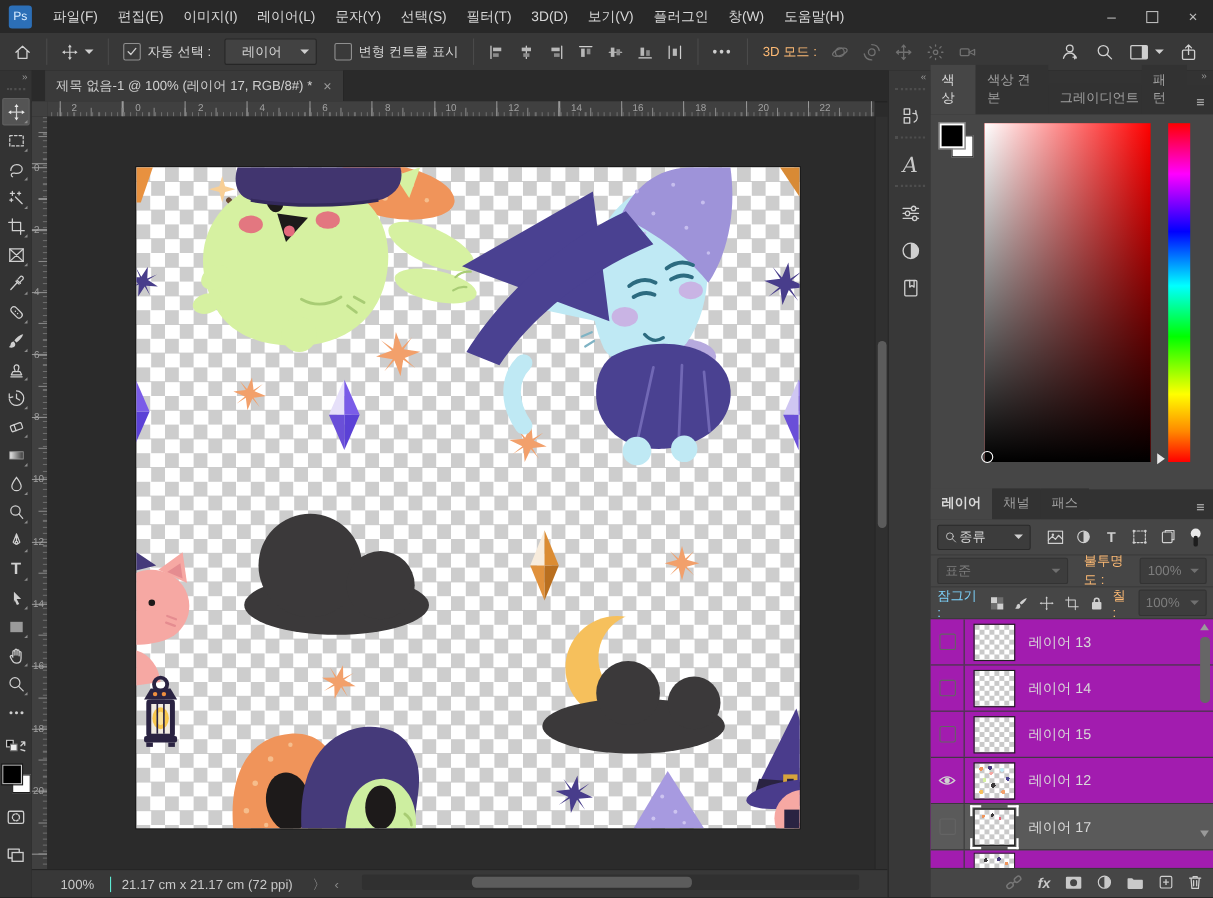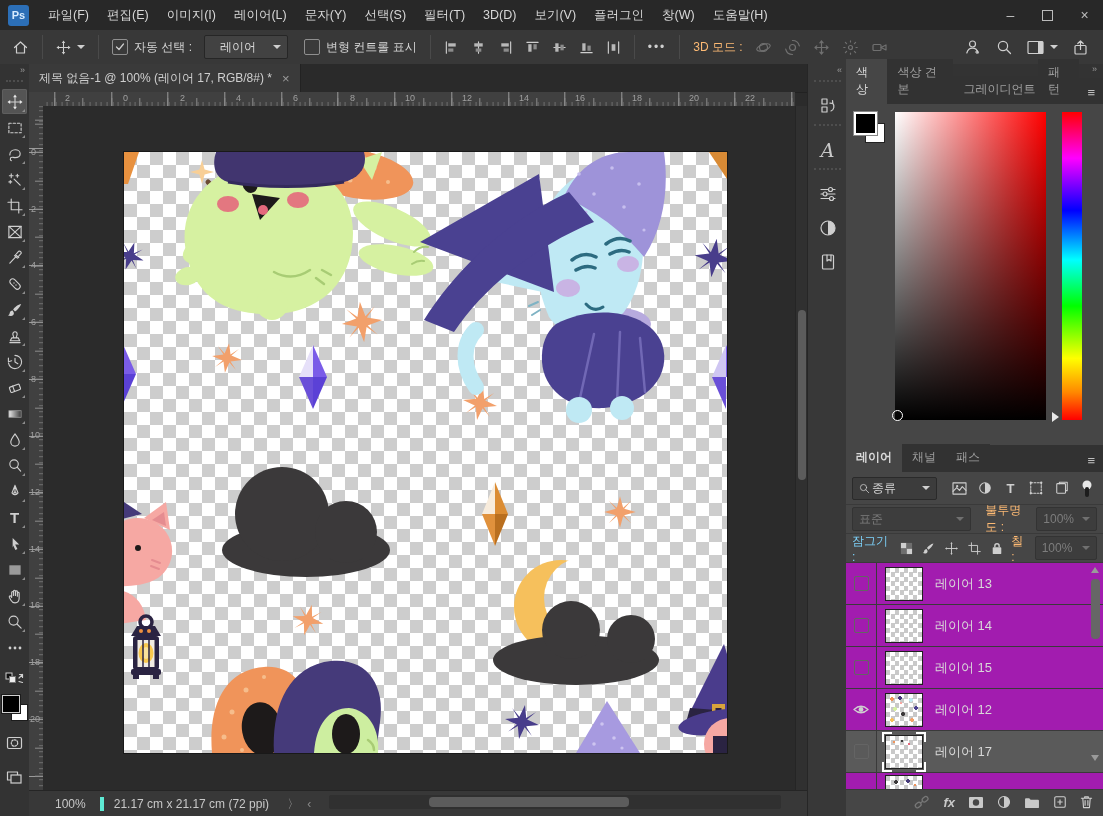--- a/index.html
+++ b/index.html
@@ -6,21 +6,21 @@
   #app{position:relative;width:1103px;height:816px;background:#2c2c2c;overflow:hidden;
        font-family:"Liberation Sans","DejaVu Sans",sans-serif;color:#d6d6d6;font-size:12px;
        -webkit-font-smoothing:antialiased}
   .abs{position:absolute}
   svg{display:block}
   .ic{stroke:#cfcfcf;fill:none;stroke-width:1.2;stroke-linecap:round;stroke-linejoin:round}
 
   
   #titlebar{left:0;top:0;width:1103px;height:30px;background:#282828;border-bottom:1px solid #1d1d1d;display:flex;align-items:center}
   #pslogo{width:21px;height:21px;margin:0 10px 0 8px;background:#2c6fb7;border-radius:3px;color:#d8ecff;
-          font-size:11px;font-weight:bold;display:flex;align-items:center;justify-content:center}
+          font-size:11px;font-weight:normal;display:flex;align-items:center;justify-content:center}
   .menuitem{padding:0 9px;height:30px;line-height:30px;color:#d8d8d8;font-size:12.5px;cursor:default}
   #winctrl{margin-left:auto;display:flex;height:30px}
   .wbtn{width:37px;height:30px;display:flex;align-items:center;justify-content:center;color:#bbb;font-size:14px}
   .maxsq{width:9px;height:9px;border:1px solid #bbb}
 
   
   #optionsbar{left:0;top:30px;width:1103px;height:34px;background:#383838;border-bottom:1px solid #232323;display:flex;align-items:center}
   .obsep{width:1px;height:24px;background:#4a4a4a;margin:0 7px}
   .obtn{display:flex;align-items:center;justify-content:center;padding:0 6px;height:28px}
   .chk{width:14px;height:14px;border:1px solid #8f8f8f;border-radius:2px;background:#3a3a3a;display:flex;align-items:center;justify-content:center;margin-right:6px}
@@ -38,38 +38,38 @@
   .tool.sel{background:#545454;box-shadow:inset 0 0 0 1px #5f5f5f}
   .tool::after{content:'';position:absolute;right:2px;bottom:2px;border-left:3px solid transparent;border-bottom:3px solid #8d8d8d}
   .tool.noflag::after{display:none}
   #fgbg{position:relative;width:26px;height:26px;margin:4px auto 0}
   #bgsw{position:absolute;left:9px;top:9px;width:15px;height:15px;background:#fff;border:1px solid #1c1c1c}
   #fgsw{position:absolute;left:0;top:0;width:16px;height:16px;background:#000;border:1px solid #cfcfcf;outline:1px solid #1c1c1c}
 
   
   #docarea{left:29px;top:64px;width:778px;height:752px;background:#2b2b2b}
   #tabbar{position:absolute;left:0;top:0;width:778px;height:28px;background:#2a2a2a;border-bottom:1px solid #222}
-  #doctab{position:absolute;left:0;top:0;height:28px;background:#3a3a3a;display:flex;align-items:center;padding:0 10px;gap:10px;color:#cfcfcf;font-size:12px;border-right:1px solid #222}
+  #doctab{position:absolute;left:12px;top:0;height:28px;background:#3a3a3a;display:flex;align-items:center;padding:0 10px;gap:10px;color:#cfcfcf;font-size:12px;border-right:1px solid #222}
   #doctab .x{color:#9a9a9a;font-size:13px}
   #corner{position:absolute;left:0;top:28px;width:14px;height:14px;background:#404040;border-right:1px solid #2a2a2a;border-bottom:1px solid #2a2a2a}
   #hruler{position:absolute;left:14px;top:28px;width:752px;height:14px;background:#404040;border-bottom:1px solid #2a2a2a;
     background-image:repeating-linear-gradient(90deg,#6e6e6e 0 1px,transparent 1px 5.67px),repeating-linear-gradient(90deg,#8a8a8a 0 1px,transparent 1px 28.35px),repeating-linear-gradient(90deg,#9a9a9a 0 1px,transparent 1px 56.7px);
     background-size:100% 4px,100% 8px,100% 14px;background-position:12.6px bottom,11.3px bottom,11.3px bottom;background-repeat:repeat-x}
   #vruler{position:absolute;left:0;top:42px;width:14px;height:684px;background:#404040;border-right:1px solid #2a2a2a;
     background-image:repeating-linear-gradient(180deg,#6e6e6e 0 1px,transparent 1px 5.67px),repeating-linear-gradient(180deg,#8a8a8a 0 1px,transparent 1px 28.35px),repeating-linear-gradient(180deg,#9a9a9a 0 1px,transparent 1px 56.7px);
     background-size:4px 100%,8px 100%,14px 100%;background-position:right 4.2px,right 17.7px,right 46px;background-repeat:repeat-y}
   .rnum{position:absolute;color:#a0a0a0;font-size:9px}
   #pasteboard{position:absolute;left:14px;top:42px;width:752px;height:684px;background:#2b2b2b;overflow:hidden}
   #canvas{position:absolute;left:81px;top:46px;width:603px;height:601px;box-shadow:0 0 0 1px #191919;
     background:conic-gradient(#fff 90deg,#cdcdcd 0 180deg,#fff 0 270deg,#cdcdcd 0) 0 0/26px 26px}
   #vscroll{position:absolute;left:766px;top:42px;width:12px;height:684px;background:#303030;border-left:1px solid #252525}
   #vthumb{position:absolute;left:2px;top:204px;width:8px;height:170px;background:#5c5c5c;border-radius:4px}
   #statusbar{position:absolute;left:0;top:726px;width:778px;height:26px;background:#383838;border-top:1px solid #252525;display:flex;align-items:center;color:#c8c8c8}
   #statusbar .z{padding:0 14px 0 26px}
-  #statusbar .d{padding:0 10px;border-left:4px solid #5eead4}
+  #statusbar .d{padding:0 10px;border-left:1px solid #5eead4}
   #hscroll{position:absolute;left:300px;top:4px;width:452px;height:14px;background:#303030;border-radius:2px}
   #hthumb{position:absolute;left:100px;top:2px;width:200px;height:10px;background:#5c5c5c;border-radius:4px}
 
   
   #dockcol{left:807px;top:64px;width:39px;height:752px;background:#383838;border-left:1px solid #262626}
   #dockcol .hdr{height:14px;color:#9a9a9a;font-size:9px;text-align:right;padding:1px 5px 0 0}
   .dockic{width:39px;height:34px;display:flex;align-items:center;justify-content:center}
   .dockA{font-family:"DejaVu Serif","Liberation Serif",serif;font-style:italic;font-size:19px;color:#c9c9c9}
 
   

